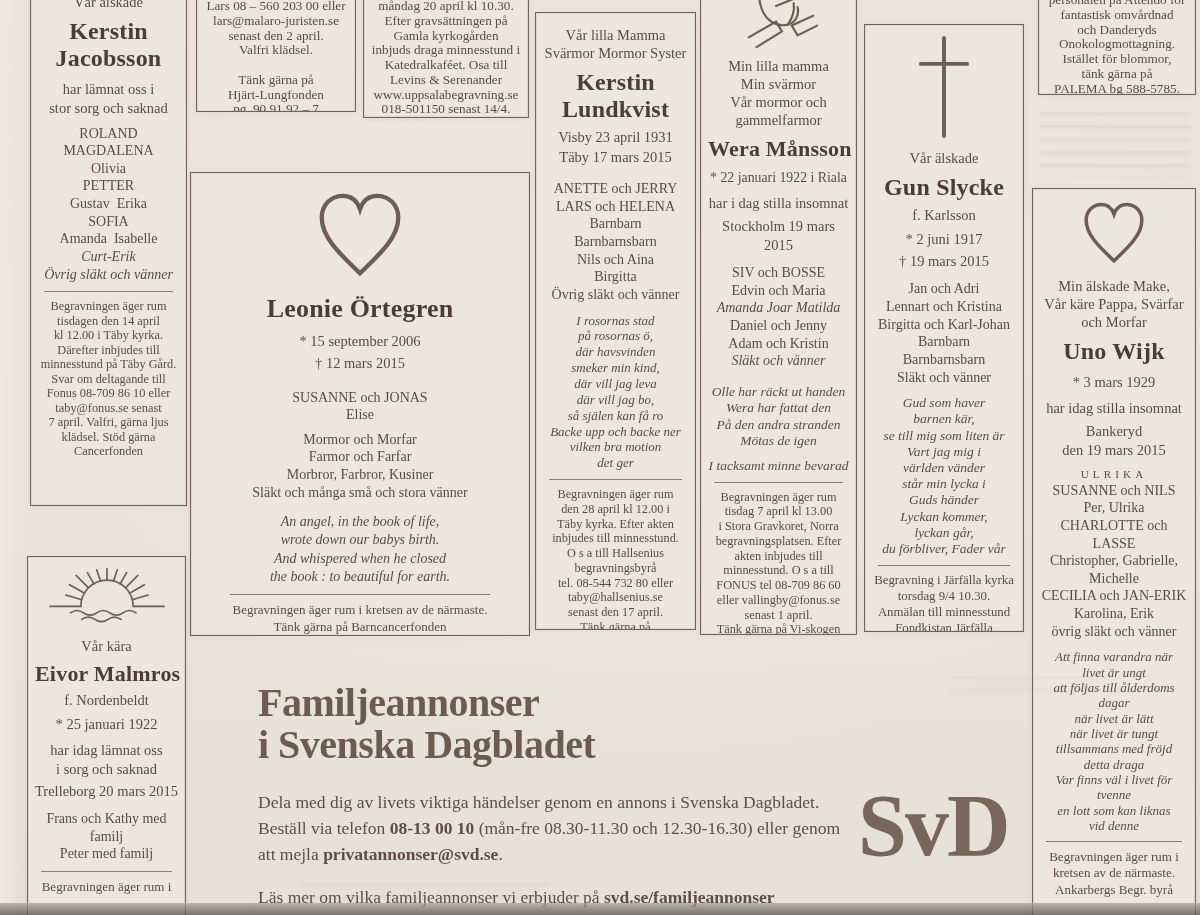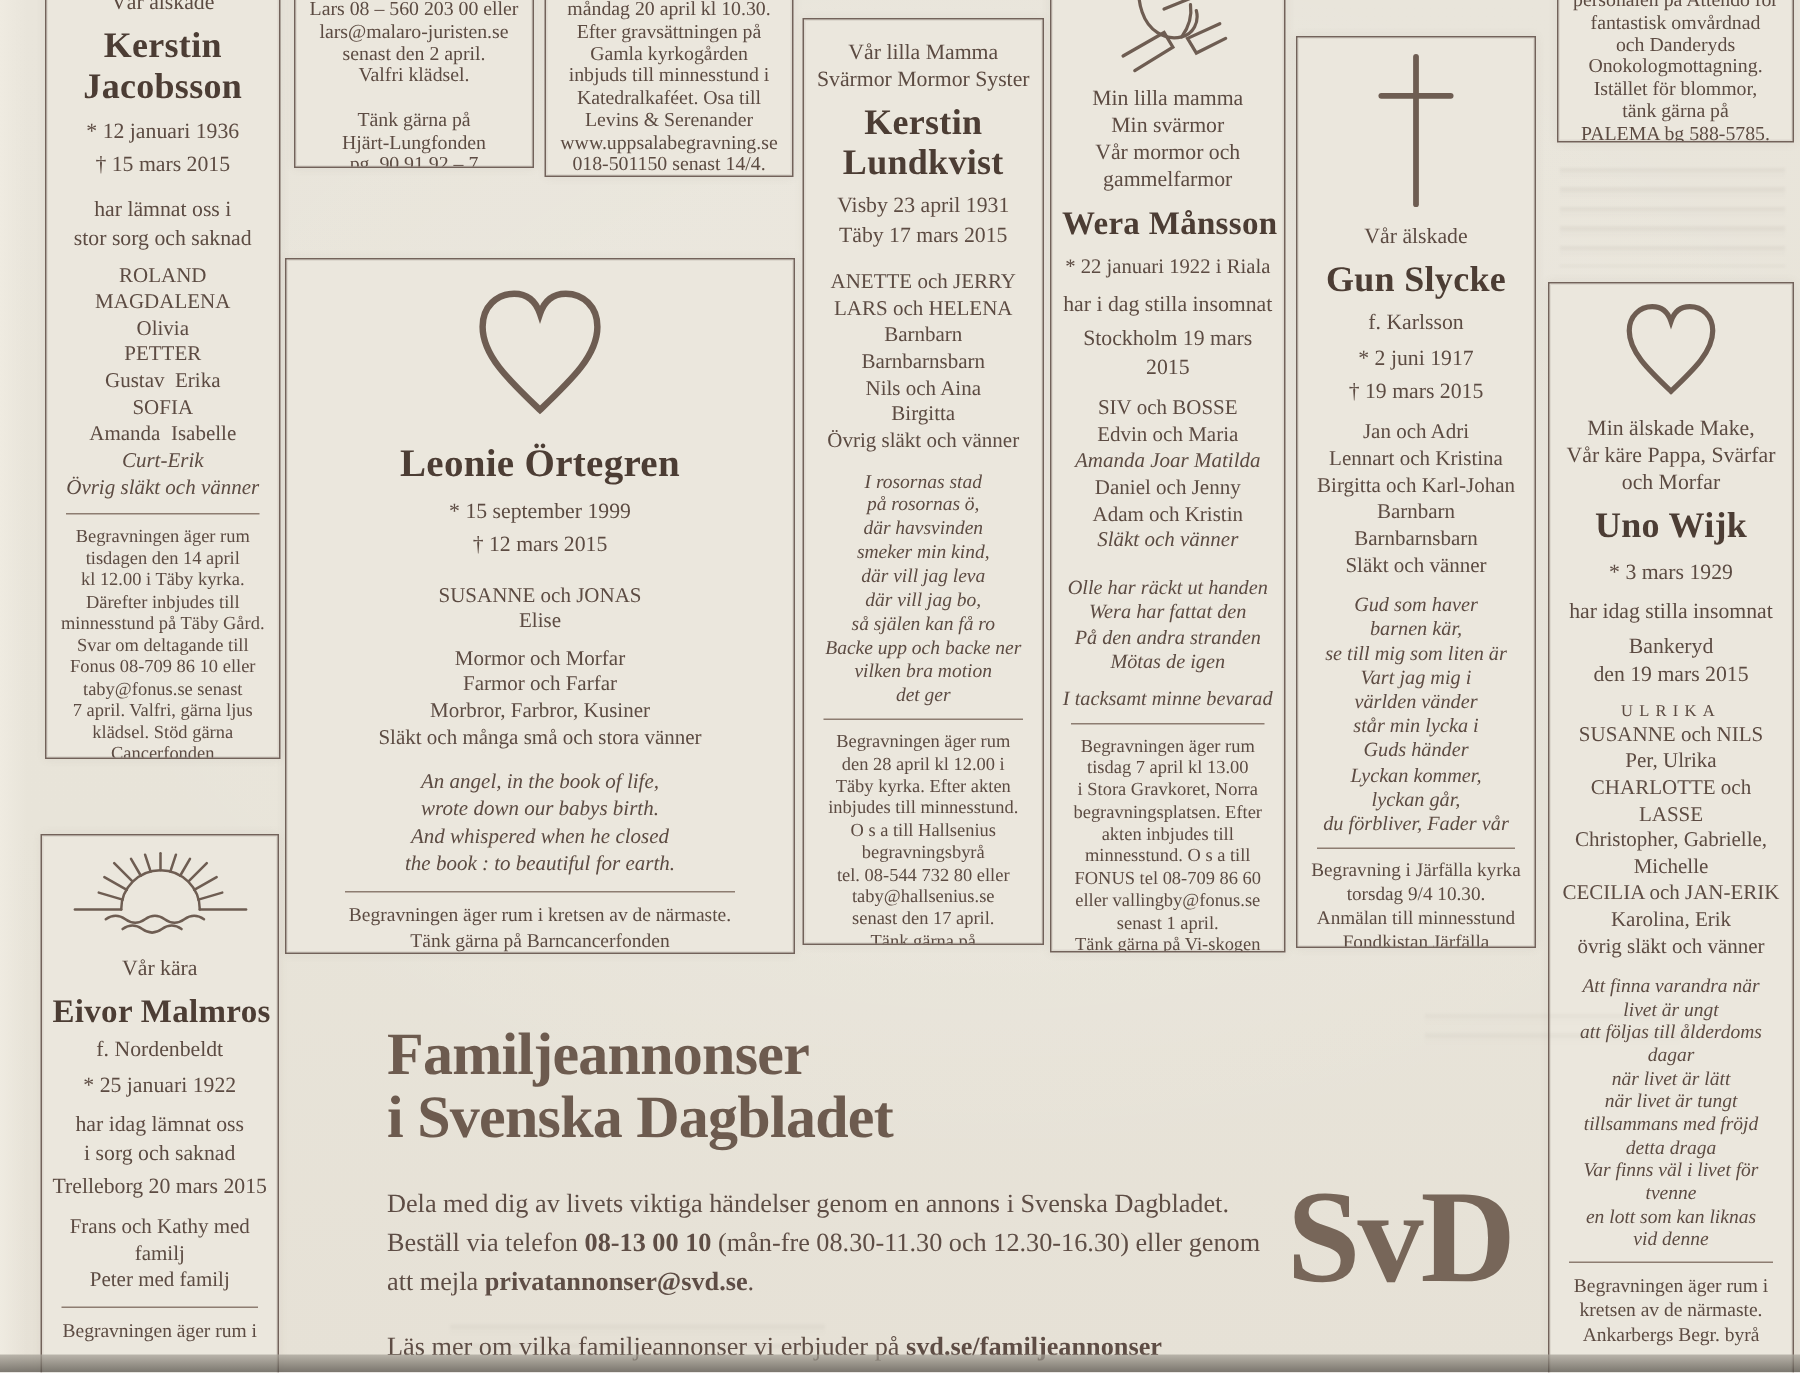--- a/index.html
+++ b/index.html
@@ -75,24 +75,20 @@
   }
 </style>
 </head>
 <body>
 
 <div class="page">
 
   <div class="notice" style="left:30px; top:-16px; width:157px; height:522px; padding-top:8px;">
     <div class="intro">Vår älskade</div>
     <div class="nm">Kerstin Jacobsson</div>
-    <div class="dates">
-      <div>* 12 januari 1936</div>
-      <div>† 15 mars 2015</div>
-    </div>
     <div class="msg">
         <div>har lämnat oss i</div>
         <div>stor sorg och saknad</div>
       </div>
     <div class="lines">
         <div>ROLAND</div>
         <div>MAGDALENA</div>
         <div>Olivia</div>
         <div>PETTER</div>
         <div>Gustav  Erika</div>
@@ -128,35 +124,35 @@
         <div>Hjärt-Lungfonden</div>
         <div>pg. 90 91 92 – 7</div>
       </div>
   </div>
 
   <div class="notice clipbox" style="left:363px; top:-40px; width:166px; height:158px;">
     <div class="lines">
         <div>måndag 20 april kl 10.30.</div>
         <div>Efter gravsättningen på</div>
         <div>Gamla kyrkogården</div>
-        <div>inbjuds till minnesstund i</div>
+        <div>inbjuds draga minnesstund i</div>
         <div>Katedralkaféet. Osa till</div>
         <div>Levins &amp; Serenander</div>
         <div>www.uppsalabegravning.se</div>
         <div>018-501150 senast 14/4.</div>
       </div>
   </div>
 
   <div class="notice" style="left:190px; top:172px; width:340px; height:464px; padding-top:18px;">
     <svg class="icon" width="96" height="88" viewBox="0 0 100 92">
       <path d="M50,86 C28,65 10,48 10,28 C10,14 20,5 32,5 C41,5 47,10 50,19 C53,10 59,5 68,5 C80,5 90,14 90,28 C90,48 72,65 50,86 Z" stroke-width="4.5"></path>
     </svg>
     <div class="nm" style="font-size:26px; margin-top:16px;">Leonie Örtegren</div>
     <div class="dates">
-      <div>* 15 september 1999</div>
+      <div>* 15 september 2006</div>
       <div>† 12 mars 2015</div>
     </div>
     <div class="lines" style="margin-top:14px;">
         <div>SUSANNE och JONAS</div>
         <div>Elise</div>
       </div>
     <div class="lines">
         <div>Mormor och Morfar</div>
         <div>Farmor och Farfar</div>
         <div>Morbror, Farbror, Kusiner</div>

